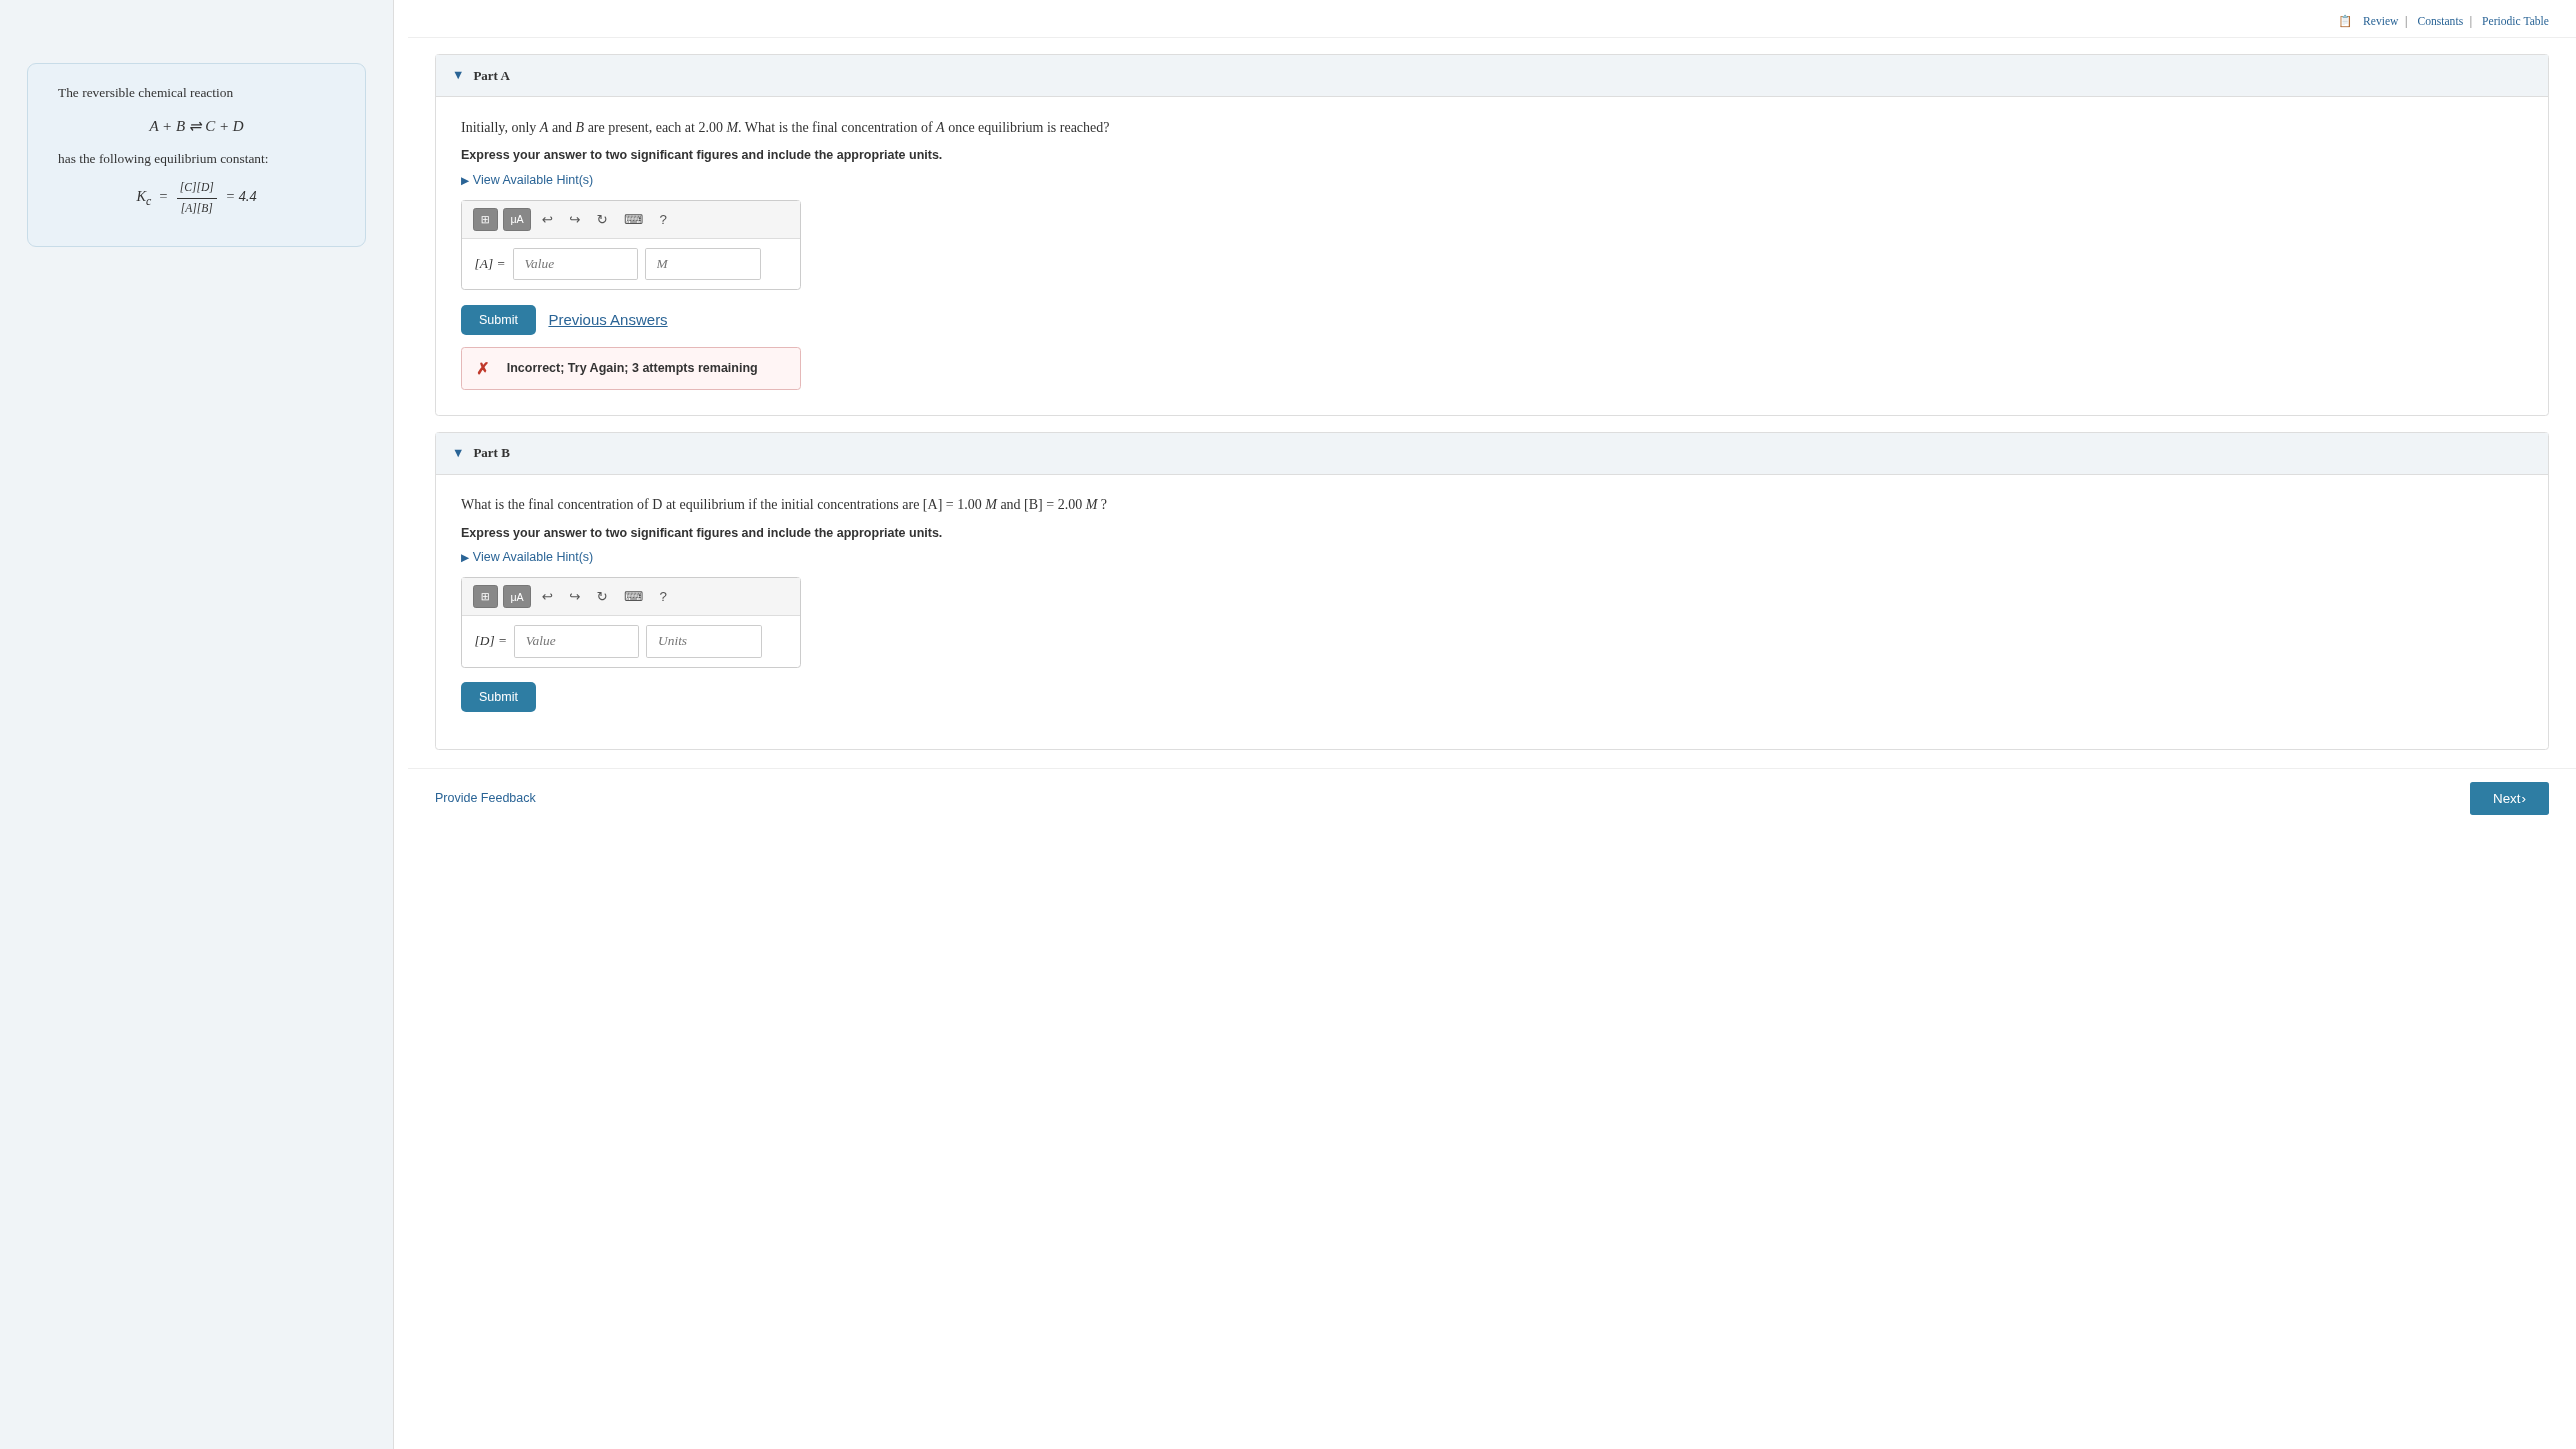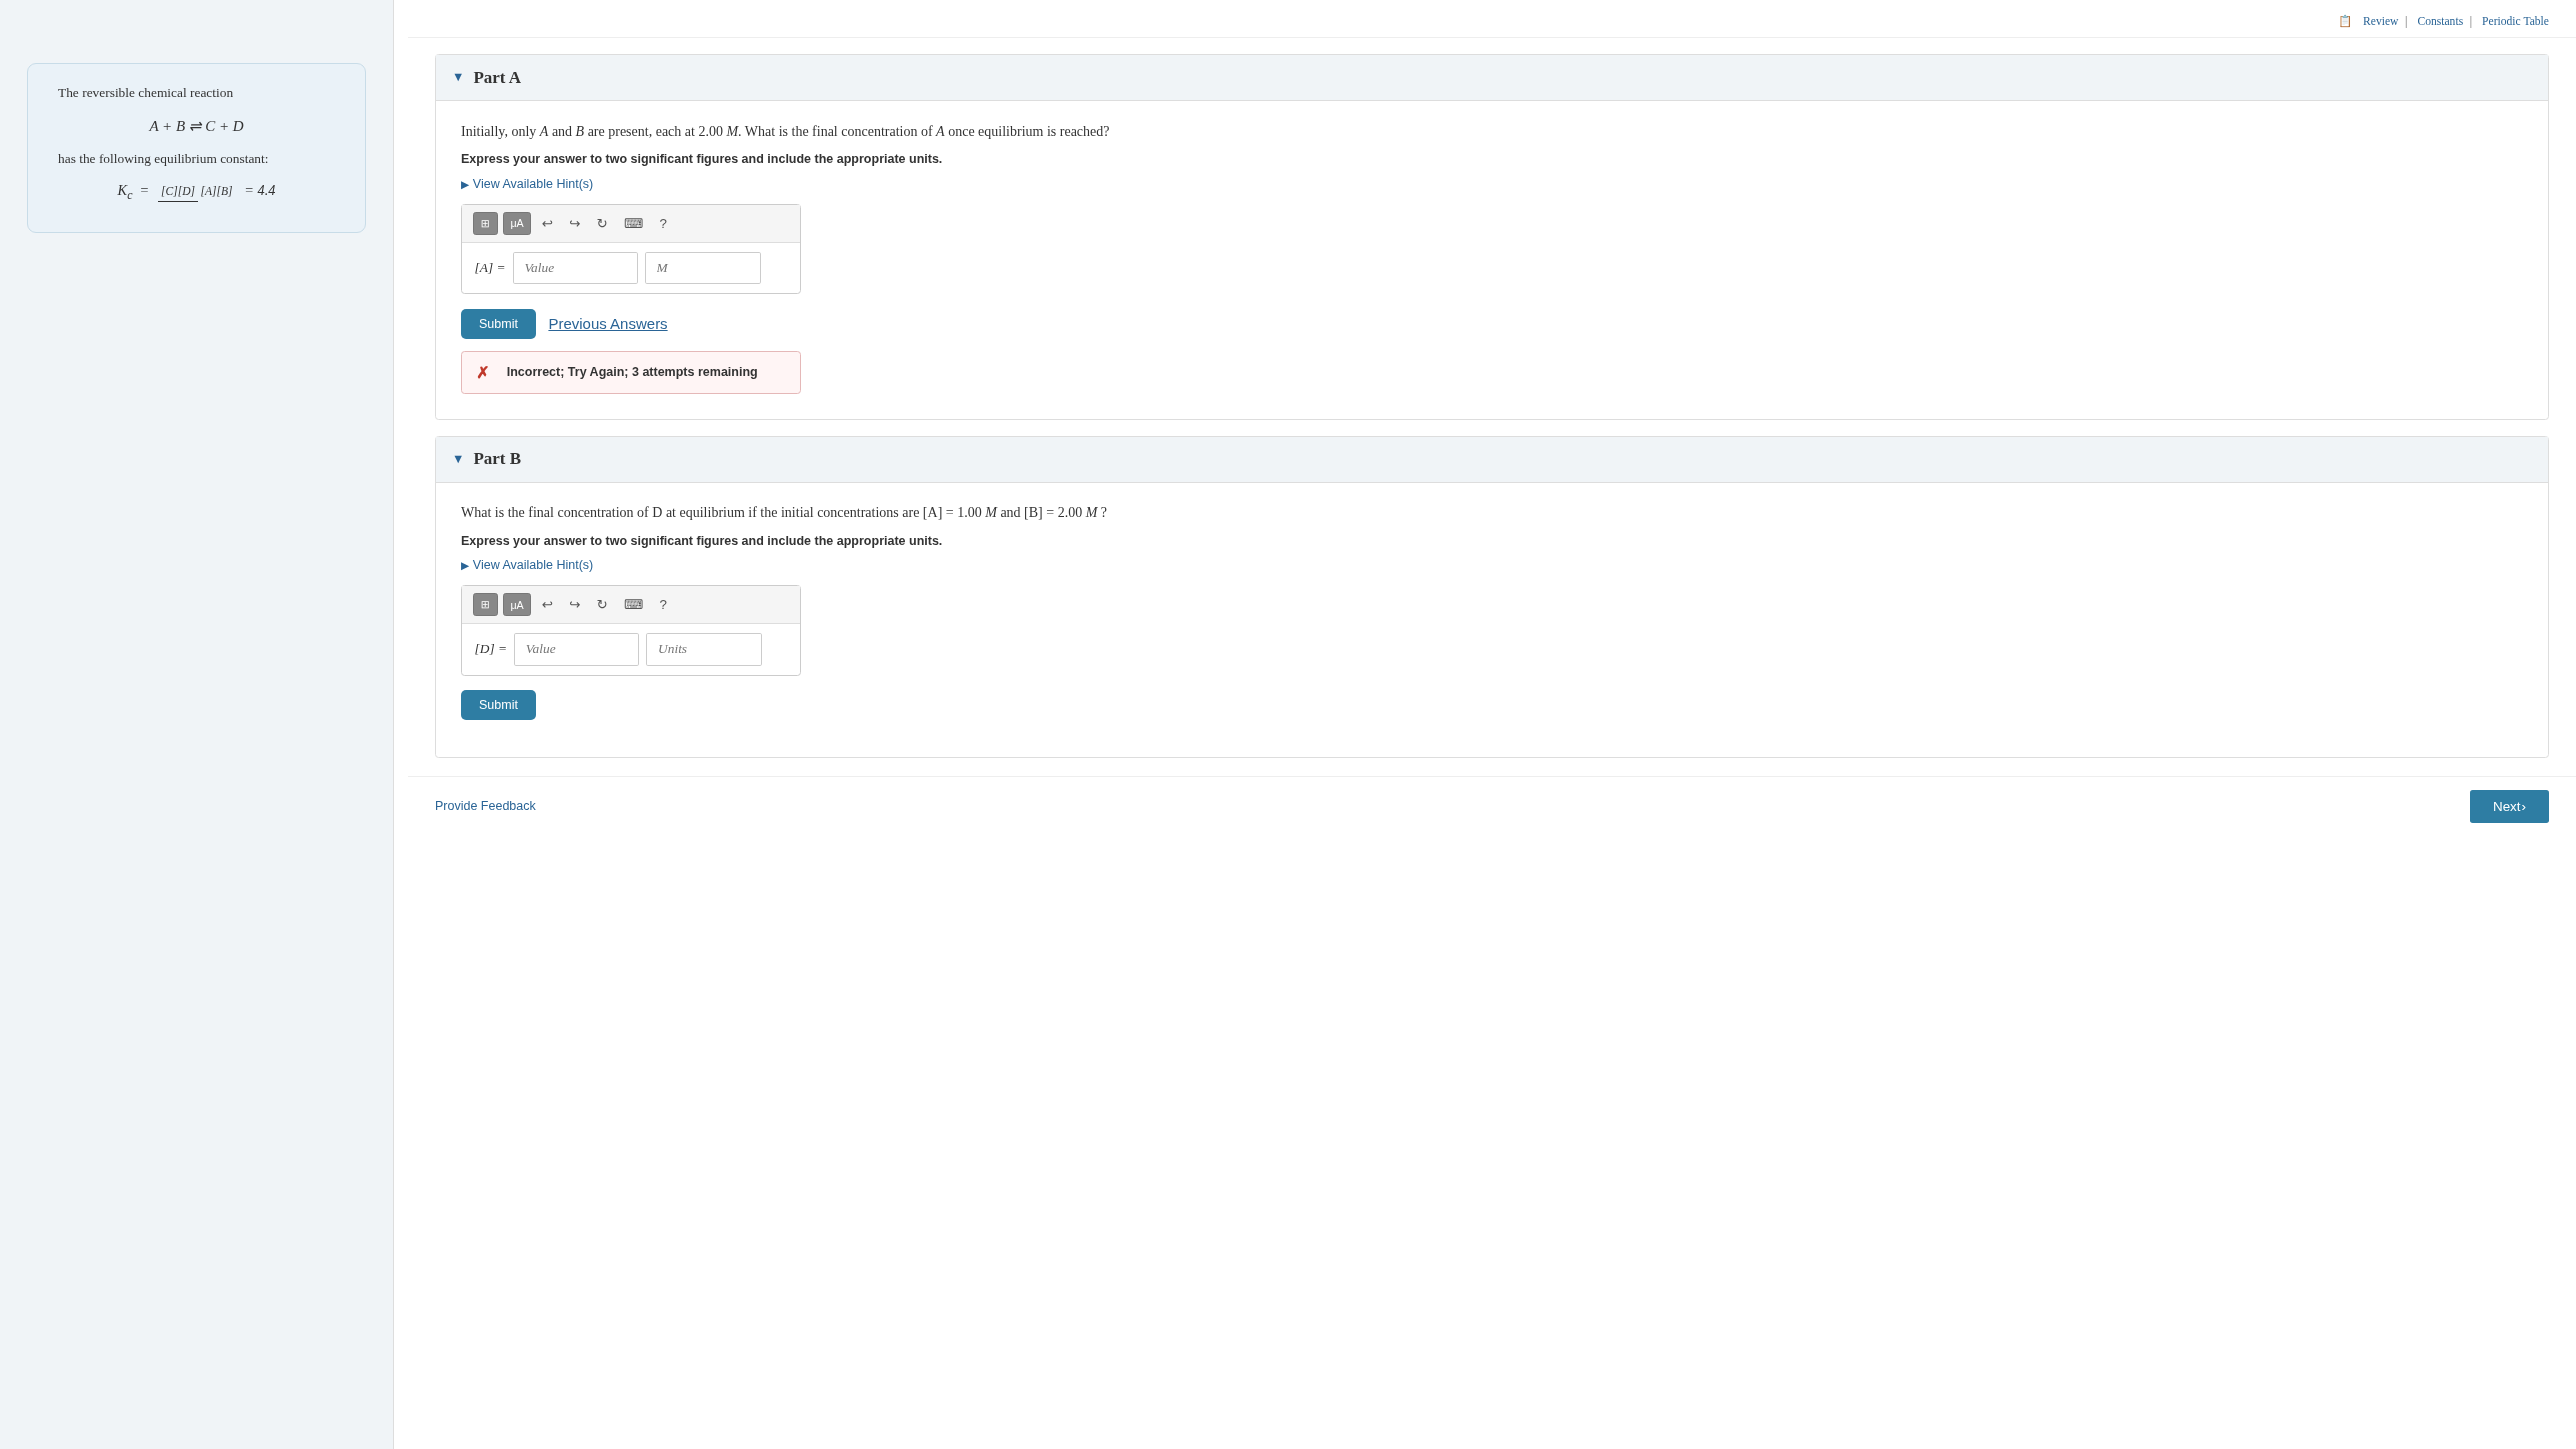--- a/index.html
+++ b/index.html
@@ -70,21 +70,21 @@
       display: flex;
       align-items: center;
       gap: 9px;
       cursor: pointer;
     }
     .part-header .chevron {
       color: #2a6496;
       font-size: 12.5px;
     }
     .part-title {
-      font-size: 17px;
+      font-size: 13px;
       font-weight: bold;
       font-family: Georgia, serif;
     }
     .part-body {
       padding: 19.7px 25px 25px 25px;
     }
     .question-text {
       font-size: 14px;
       line-height: 1.6;
       margin-bottom: 9px;
@@ -260,21 +260,21 @@
       gap: 1px;
     }
 
     
     .math-inline {
       font-family: Georgia, serif;
       font-style: italic;
     }
     .math-frac {
       display: inline-flex;
-      flex-direction: row;
+      flex-direction: column;
       align-items: center;
       vertical-align: middle;
       font-size: 11.6px;
       margin: 0 1.8px;
     }
     .math-frac .num { border-bottom: 0.9px solid #333; padding: 0 2.7px; }
     .math-frac .den { padding: 0 2.7px; }
     .bracket-label {
       font-family: Georgia, serif;
       font-style: normal;

